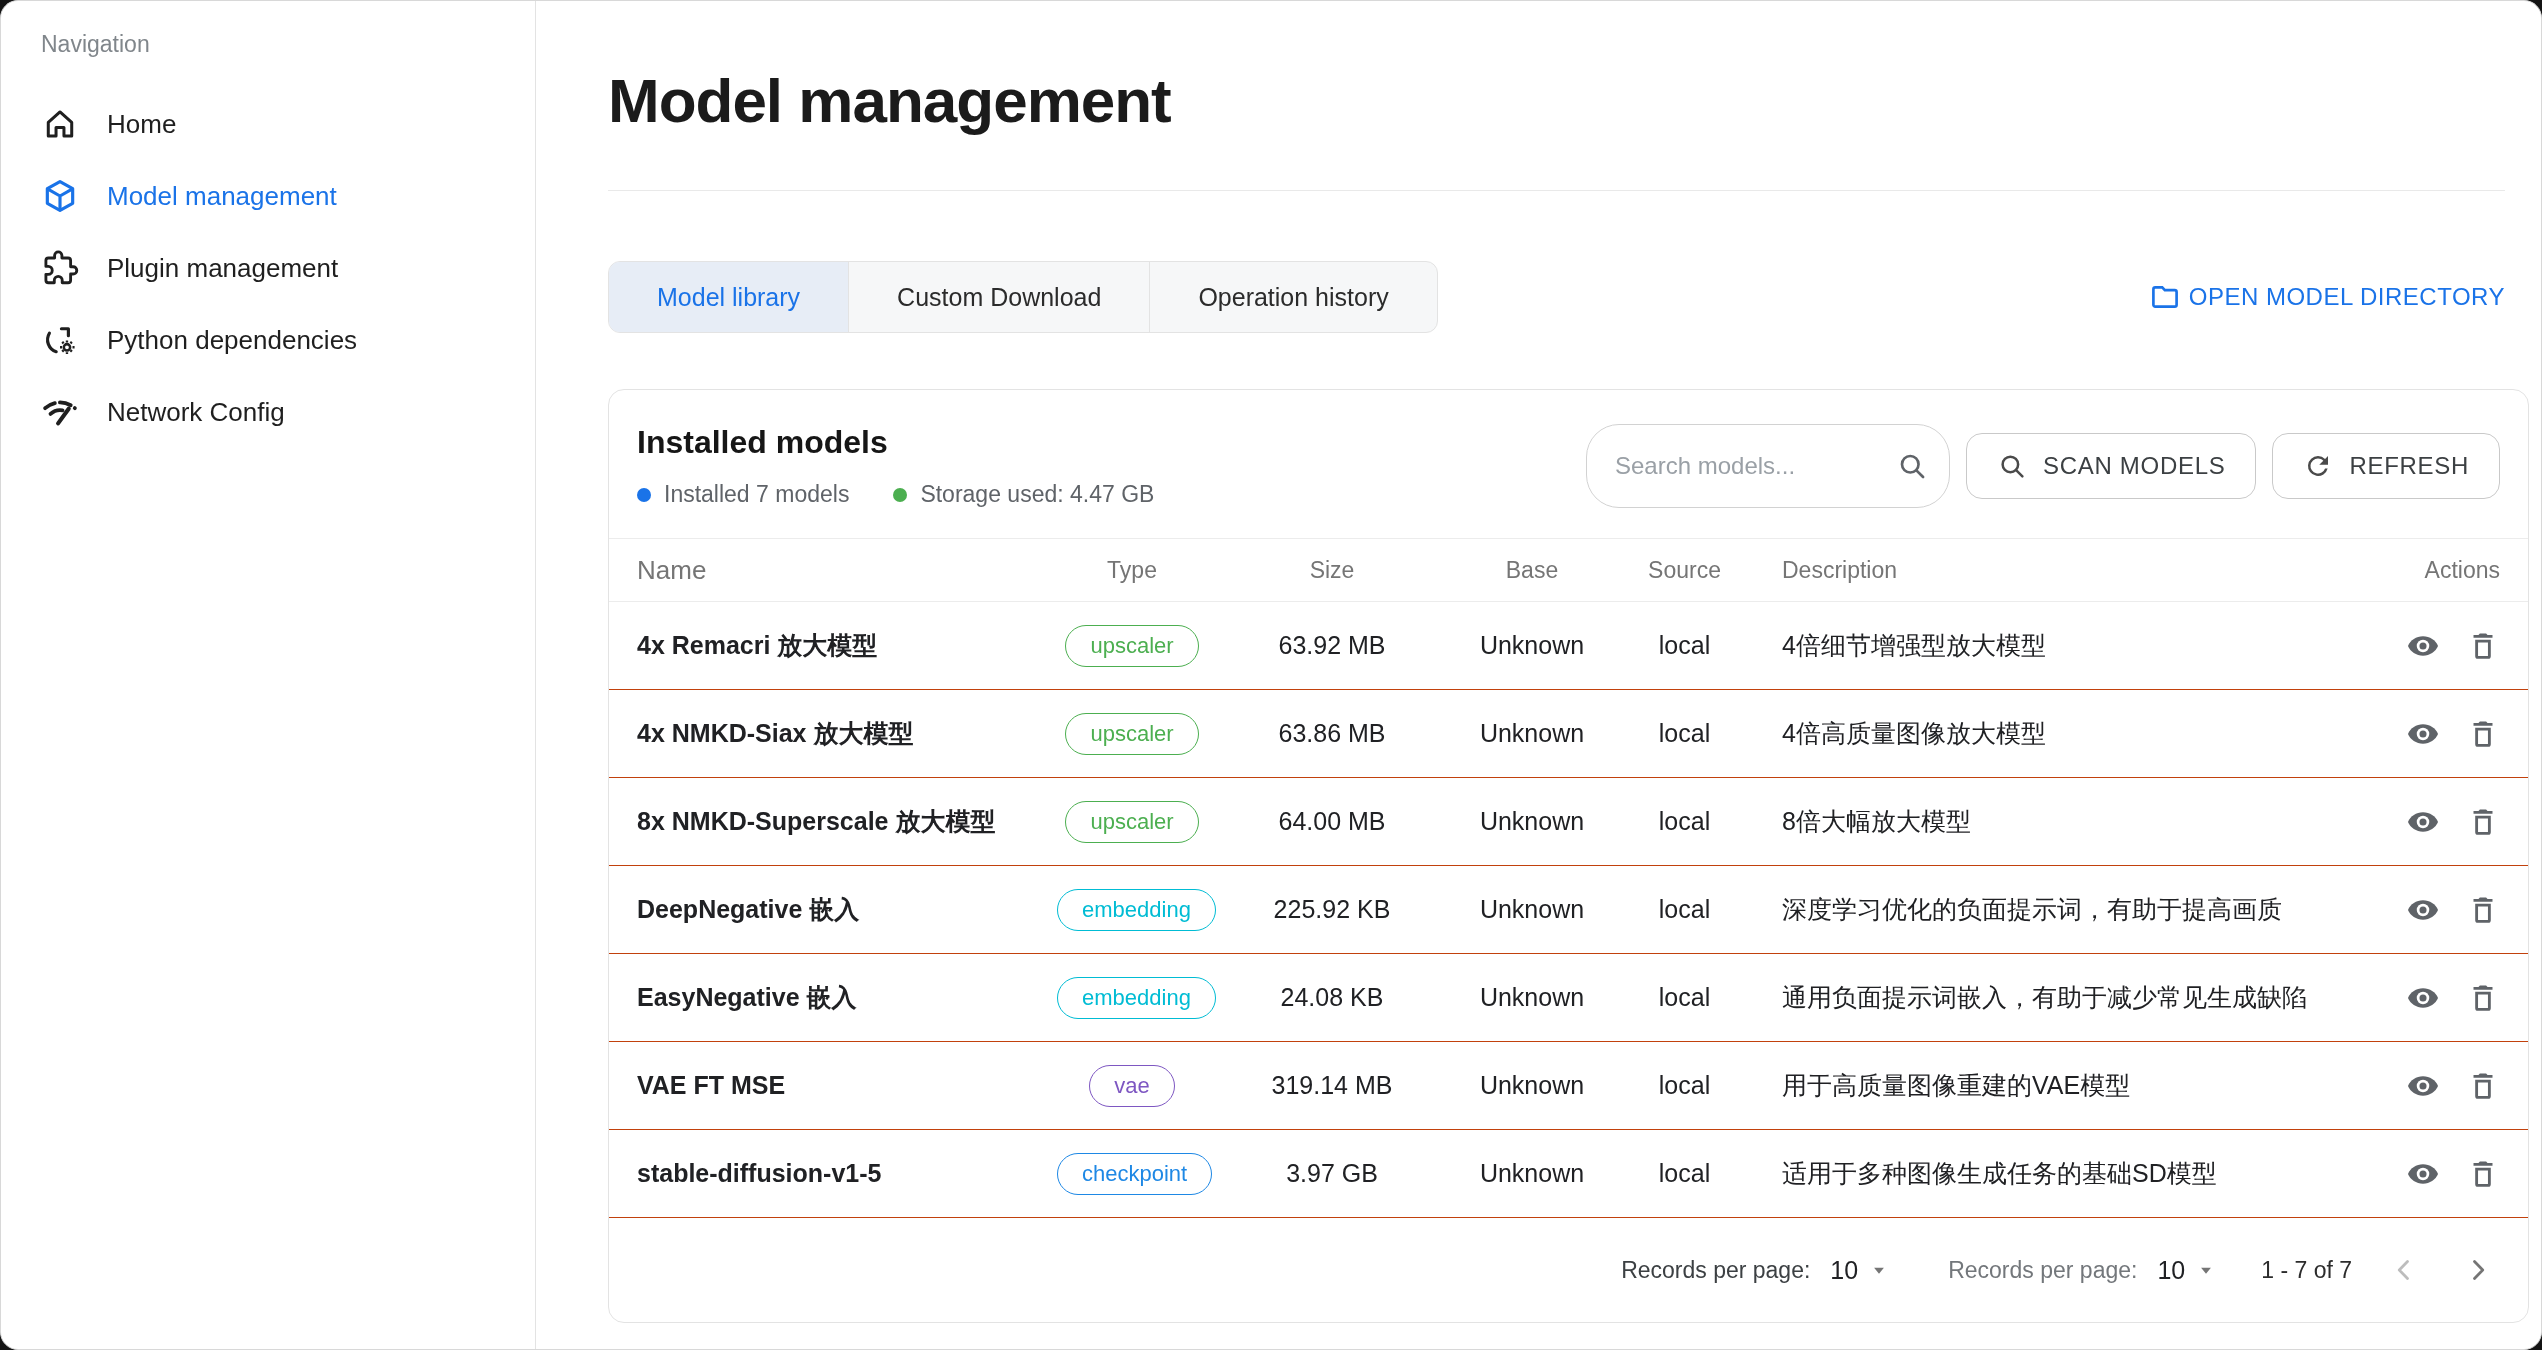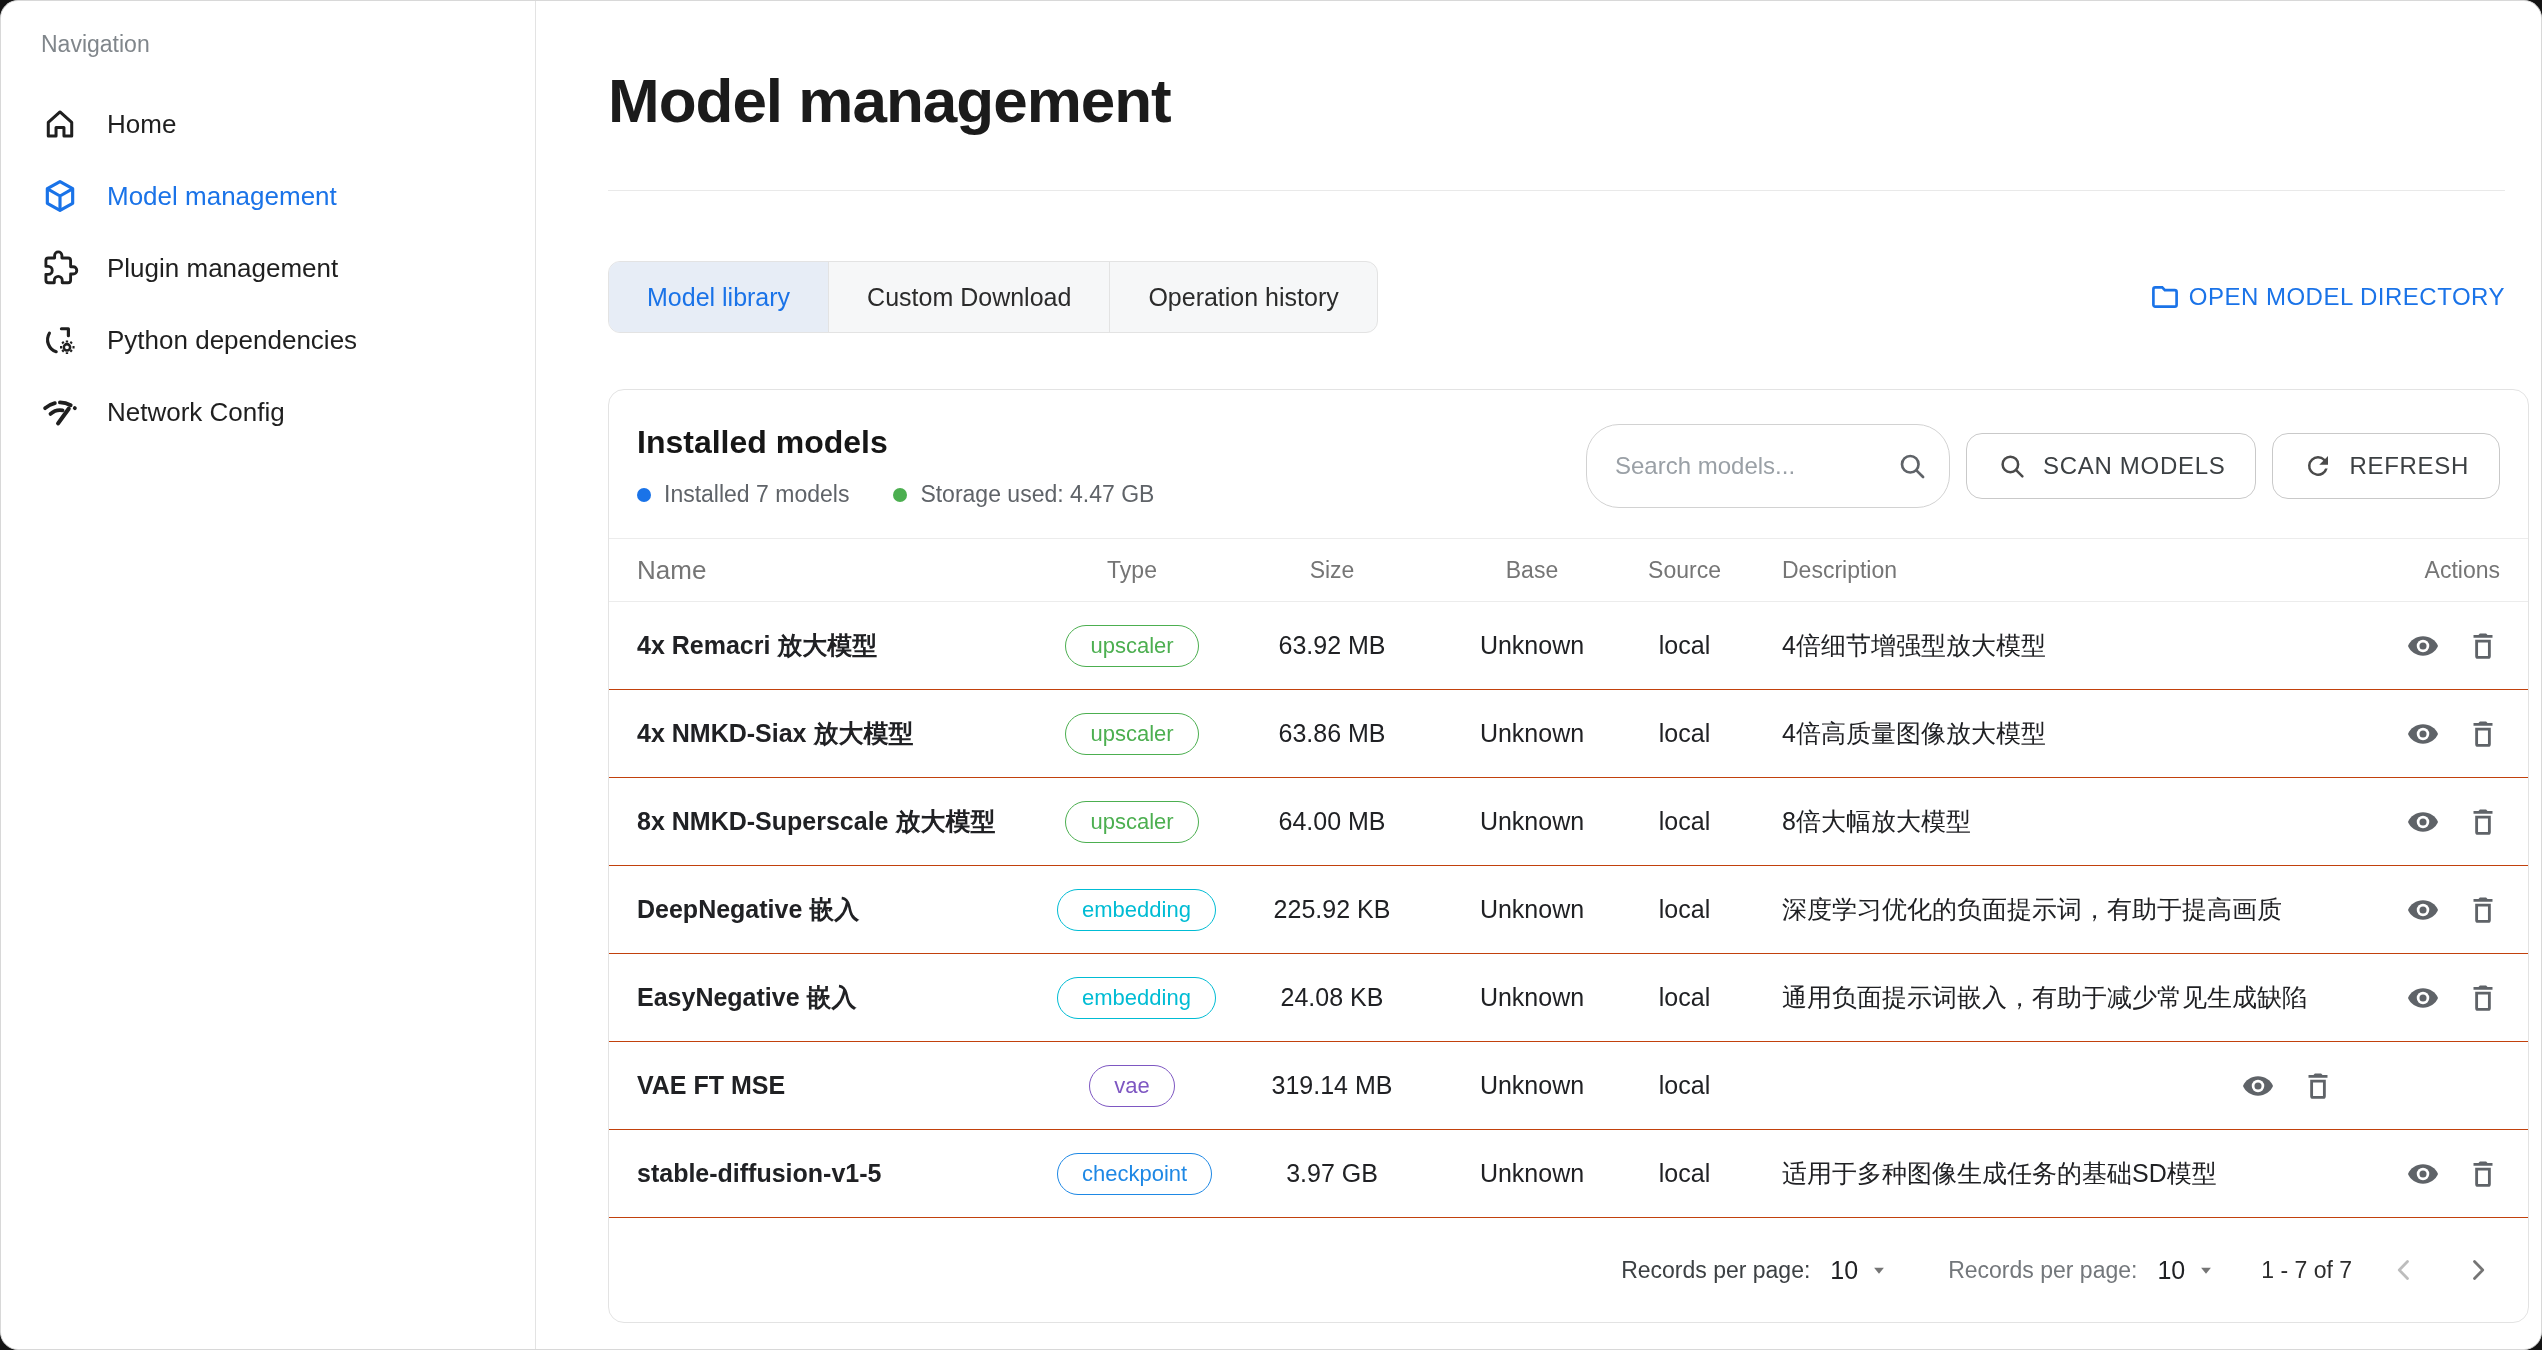--- a/index.html
+++ b/index.html
@@ -56,21 +56,21 @@
     display: flex; justify-content: space-between; align-items: center;
   }
   .tabs {
     display: flex;
     background: #f6f7f8;
     border: 1px solid #e3e3e3;
     border-radius: 12px;
     overflow: hidden;
   }
   .tab {
-    padding: 0 38px;
+    padding: 0 48px;
     height: 70px;
     display: flex; align-items: center;
     font-size: 25px; font-weight: 500;
     color: #2b2b2b;
     cursor: pointer;
     white-space: nowrap;
   }
   .tab + .tab { border-left: 1px solid #e3e3e3; }
   .tab.active { background: #e7edf6; color: #1a73e8; }
   .open-dir {
@@ -422,20 +422,21 @@
                 </svg>
               </span>
             </div>
           </div>
           <div class="trow">
             <div class="cell c-name">VAE FT MSE</div>
             <div class="cell c-type"><span class="pill" style="color: rgb(126, 87, 194); border-color: rgb(126, 87, 194);">vae</span></div>
             <div class="cell c-size">319.14 MB</div>
             <div class="cell c-base">Unknown</div>
             <div class="cell c-source">local</div>
+            <div class="cell c-desc">用于高质量图像重建的VAE模型</div>
             <div class="cell c-actions">
               <span class="action">
                 <svg viewBox="0 0 24 24">
                   <path d="M12 5.2C7.2 5.2 3.1 8 1.4 12c1.7 4 5.8 6.8 10.6 6.8S20.9 16 22.6 12C20.9 8 16.8 5.2 12 5.2Z" fill="currentColor"></path>
                   <circle cx="12" cy="12" r="4.4" fill="#fff"></circle>
                   <circle cx="12" cy="12" r="2.5" fill="currentColor"></circle>
                 </svg>
               </span>
               <span class="action">
                 <svg viewBox="0 0 24 24">

